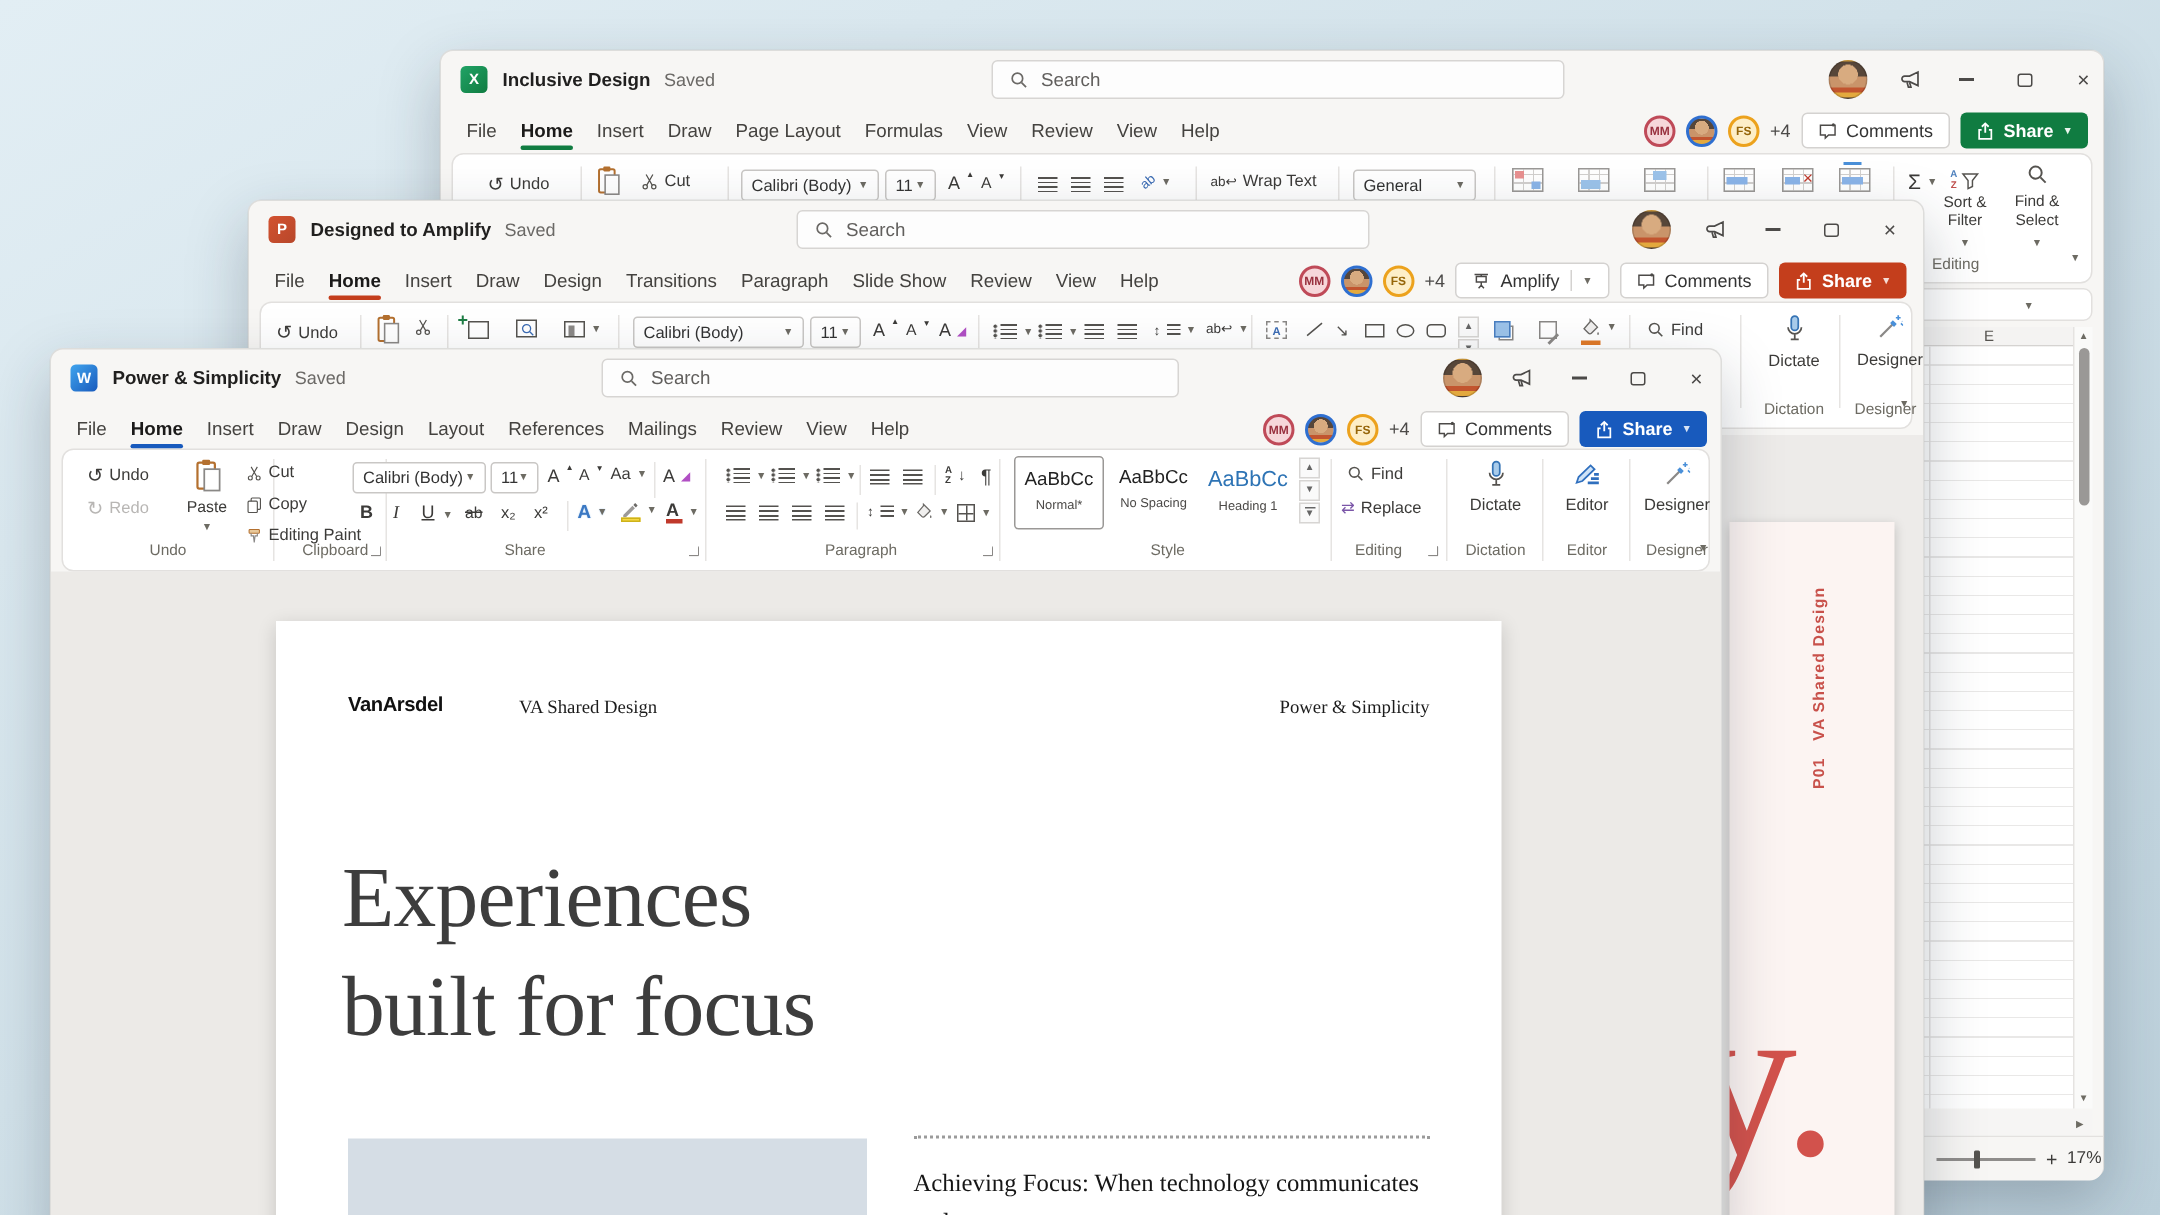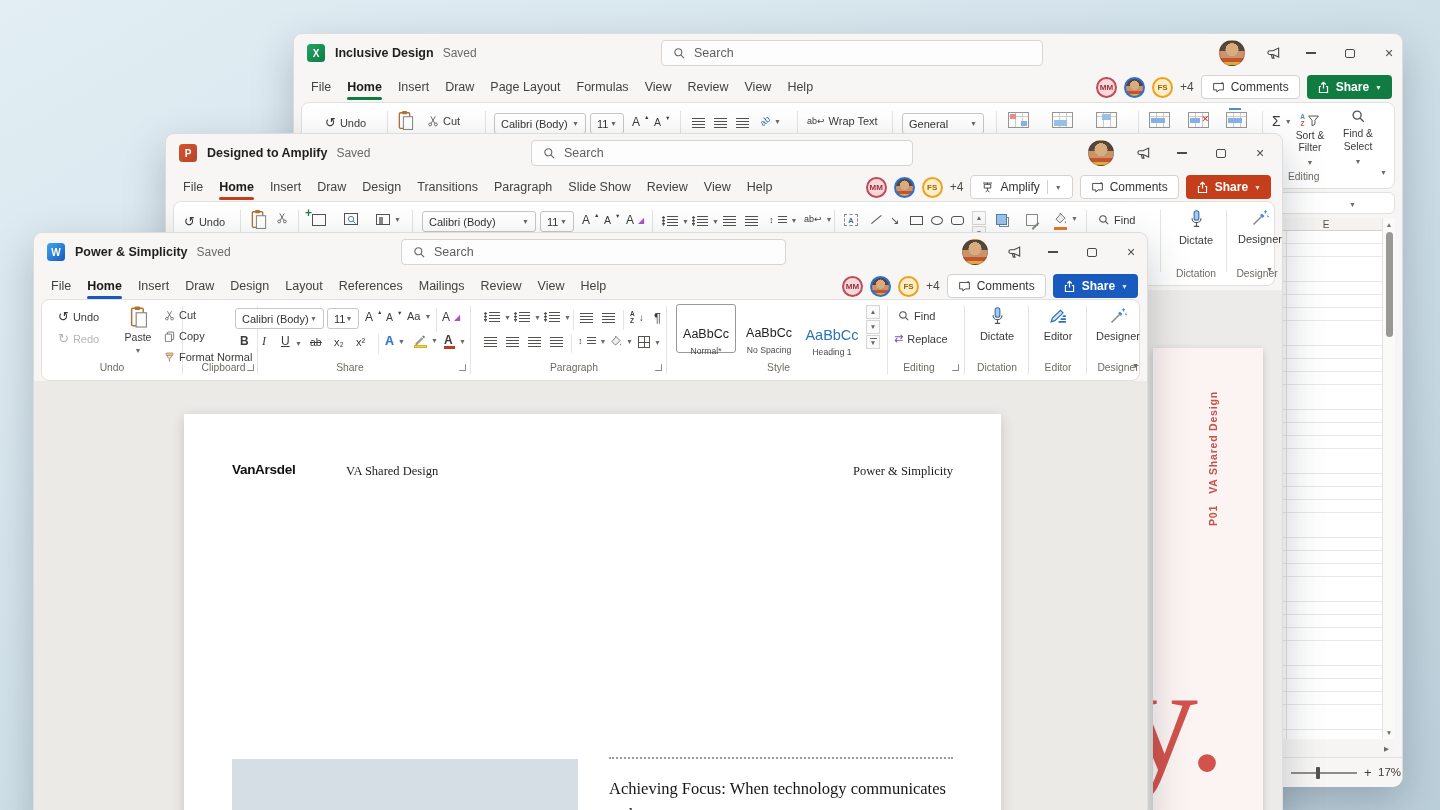--- a/index.html
+++ b/index.html
@@ -51,21 +51,21 @@
   .fbox{position:absolute;border:1px solid #c9c7c5;border-radius:3px;background:#fff;display:flex;align-items:center;
     justify-content:space-between;font-size:11px;color:#333;padding:0 6px;height:21px}
   .ic-lines{display:inline-block;width:13px;height:10px;background:repeating-linear-gradient(180deg,#54524f 0 1.2px,rgba(0,0,0,0) 1.2px 3.1px)}
   .ic-lines.sm{width:9px;height:9px}
   .ic-ul{display:inline-block;width:16px;height:10px;
     background:radial-gradient(circle,#54524f 1.1px,rgba(0,0,0,0) 1.4px) 0 0/3px 3.1px repeat-y,
     repeating-linear-gradient(180deg,#54524f 0 1.2px,rgba(0,0,0,0) 1.2px 3.1px) 5px 0/11px 100% no-repeat}
   .ic-bord{display:inline-block;width:12px;height:12px;border:1px solid #54524f;
     background:linear-gradient(#54524f,#54524f) center/100% 1px no-repeat,linear-gradient(#54524f,#54524f) center/1px 100% no-repeat}
   .launch{position:absolute;width:7px;height:7px;border-right:1.4px solid #8a8886;border-bottom:1.4px solid #8a8886;border-radius:1px}
-  .stycard{position:absolute;top:4px;width:60px;height:49px;text-align:center;border-radius:3px;padding-top:22px}
+  .stycard{position:absolute;top:4px;width:60px;height:49px;text-align:center;border-radius:3px;padding-top:7px}
   .stycard .samp{font-size:12.5px;color:#222;line-height:1.25}
   .stycard .nm{font-size:8.6px;color:#4c4a48;margin-top:3px}
   .stycard.sel{border:1px solid #9a9896;background:#fff}
   .galcol{position:absolute;display:flex;flex-direction:column;gap:1px}
   .galbtn{width:14px;height:14px;border:1px solid #d7d5d3;background:#fafafa;font-size:6.5px;color:#666;
     display:flex;align-items:center;justify-content:center;flex-direction:column;line-height:1}
   .bigbtn{position:absolute;text-align:center;font-size:11px;color:#3c3b39}
   
   .xt{position:absolute;width:21px;height:16px;border:1px solid #9a9896;
     background:repeating-linear-gradient(90deg,rgba(0,0,0,0) 0 6px,#d2d0ce 6px 6.8px),
@@ -652,21 +652,21 @@
     <span class="ri" style="left:122px;top:30px">
           <svg width="11" height="11" style="color:#55534f">
             <use href="#s-copy"></use>
           </svg>
           <span>Copy</span>
         </span>
     <span class="ri" style="left:122px;top:51px">
           <svg width="11" height="11">
             <use href="#s-brush"></use>
           </svg>
-          <span>Format Normal</span>
+          <span>Editing Paint</span>
         </span>
     <span class="gl" style="left:144px;top:62px;width:75px">Clipboard</span>
     <span class="launch" style="left:205px;top:64px"></span>
     <span class="vr" style="left:215px;top:6px;height:68px"></span>
 
     <span class="fbox" style="left:193px;top:8px;width:89px">
           <span>Calibri (Body)</span>
           <span class="chv">▼</span>
         </span>
     <span class="fbox" style="left:285px;top:8px;width:32px">
@@ -819,20 +819,22 @@
     <span class="gl" style="left:1048px;top:62px;width:56px">Designer</span>
     <span class="chv" style="position:absolute;left:1090px;top:62px">▼</span>
   </div>
 
   <div class="abs" style="left:0;right:0;top:148px;bottom:-20px;background:#eceae7;border-radius:0 0 9px 9px"></div>
   <div class="page" style="left:150px;top:181px;width:817px;height:640px">
     <span class="abs" style="left:48px;top:48px;font-size:13.5px;font-weight:800;letter-spacing:-.3px;color:#111">VanArsdel</span>
     <span class="abs serif" style="left:162px;top:50px;font-size:12.5px;color:#1c1c1c">VA Shared Design</span>
     <span class="abs serif" style="right:48px;top:50px;font-size:12.5px;color:#1c1c1c">Power &amp; Simplicity</span>
     <div class="abs serif" style="left:44px;top:148px;font-size:57px;line-height:73px;color:#3d3d3d;letter-spacing:-.5px">
+      <div>Experiences</div>
+      <div>built for focus</div>
     </div>
     <div class="abs" style="left:48px;top:345px;width:346px;height:170px;background:#d5dde5"></div>
     <div class="abs" style="left:425px;top:343px;width:344px;border-top:2px dotted #9b9b9b"></div>
     <div class="abs serif" style="left:425px;top:362px;width:344px;font-size:16.5px;line-height:26px;color:#161616">Achieving Focus: When technology communicates and</div>
   </div>
 </section>
 
 </div>
 
 </body></html>

